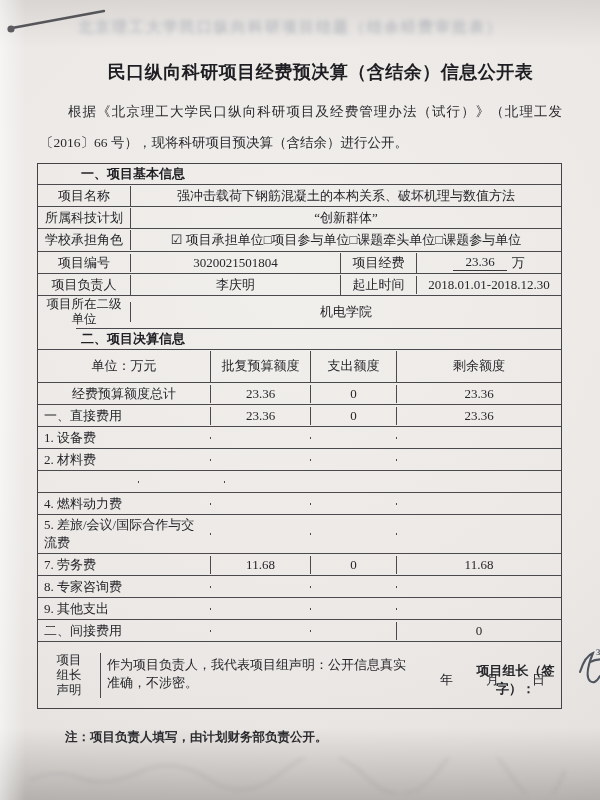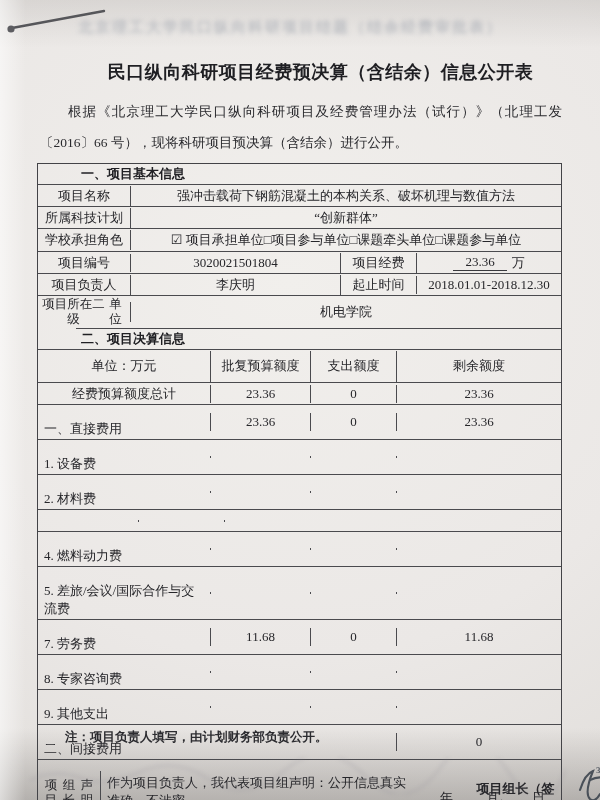--- a/index.html
+++ b/index.html
@@ -22,37 +22,37 @@
     font-size:18px;font-weight:bold;letter-spacing:.5px;color:#1f1f23;}
   .intro{position:absolute;top:96px;left:40px;width:522px;font-size:13.5px;line-height:31px;
     text-align:justify;text-indent:28px;color:#2a2a2e;}
   .form{position:absolute;top:163px;left:37px;width:525px;box-sizing:border-box;
     border:1.5px solid #434347;background:transparent;font-size:13px;}
   .r{display:flex;align-items:center;min-height:21px;}
   .r + .r{border-top:1px solid #4a4a4e;}
   .c{display:flex;align-items:center;justify-content:center;text-align:center;
      padding:1px 4px;box-sizing:border-box;}
   .c + .c{border-left:1px solid #4a4a4e;}
-  .left{justify-content:flex-start;text-align:left;padding-left:6px;margin-top:14px;}
+  .left{justify-content:flex-start;text-align:left;padding-left:6px;}
   .sec{min-height:20px;font-weight:bold;align-items:center;padding-left:5px;
        font-family:"Liberation Sans","DejaVu Sans",sans-serif;font-size:13px;color:#202024;margin-left:38px;}
   .w92{width:92px;flex:none;}
   .w210{width:210px;flex:none;}
   .w76{width:76px;flex:none;}
   .w62{width:62px;flex:none;}
   .flex1{flex:1;}
   .c0{width:172px;flex:none;}
   .c1{width:100px;flex:none;}
   .c2{width:86px;flex:none;}
   .c3{flex:1;}
   .head .c{font-weight:normal;min-height:31px;}
   .r.hrow{min-height:32px;}
   .r.role-row{min-height:22px;}
   .r.unit-row{min-height:30px;}
-  .stack{flex-direction:row;justify-content:center;line-height:15px;font-size:12.5px;}
+  .stack{flex-direction:column;justify-content:center;line-height:15px;font-size:12.5px;}
   .u{border-bottom:1px solid #3a3a3e;padding:0 12px;}
   .unit-suffix{margin-left:5px;}
   .decl{min-height:66px;}
   .decl-body{flex:1;display:flex;flex-direction:row;align-items:stretch;
     justify-content:flex-start;padding:2px 6px;position:relative;}
   .statement{font-size:13px;text-align:left;padding-top:1px;}
   .signline{position:relative;margin-top:9px;height:32px;display:flex;align-items:center;}
   .signlabel{margin-left:62px;font-weight:bold;font-size:13px;}
   .ymd{position:absolute;font-size:13px;}
   .ymd.y{right:102px;} .ymd.m{right:56px;} .ymd.d{right:10px;}

